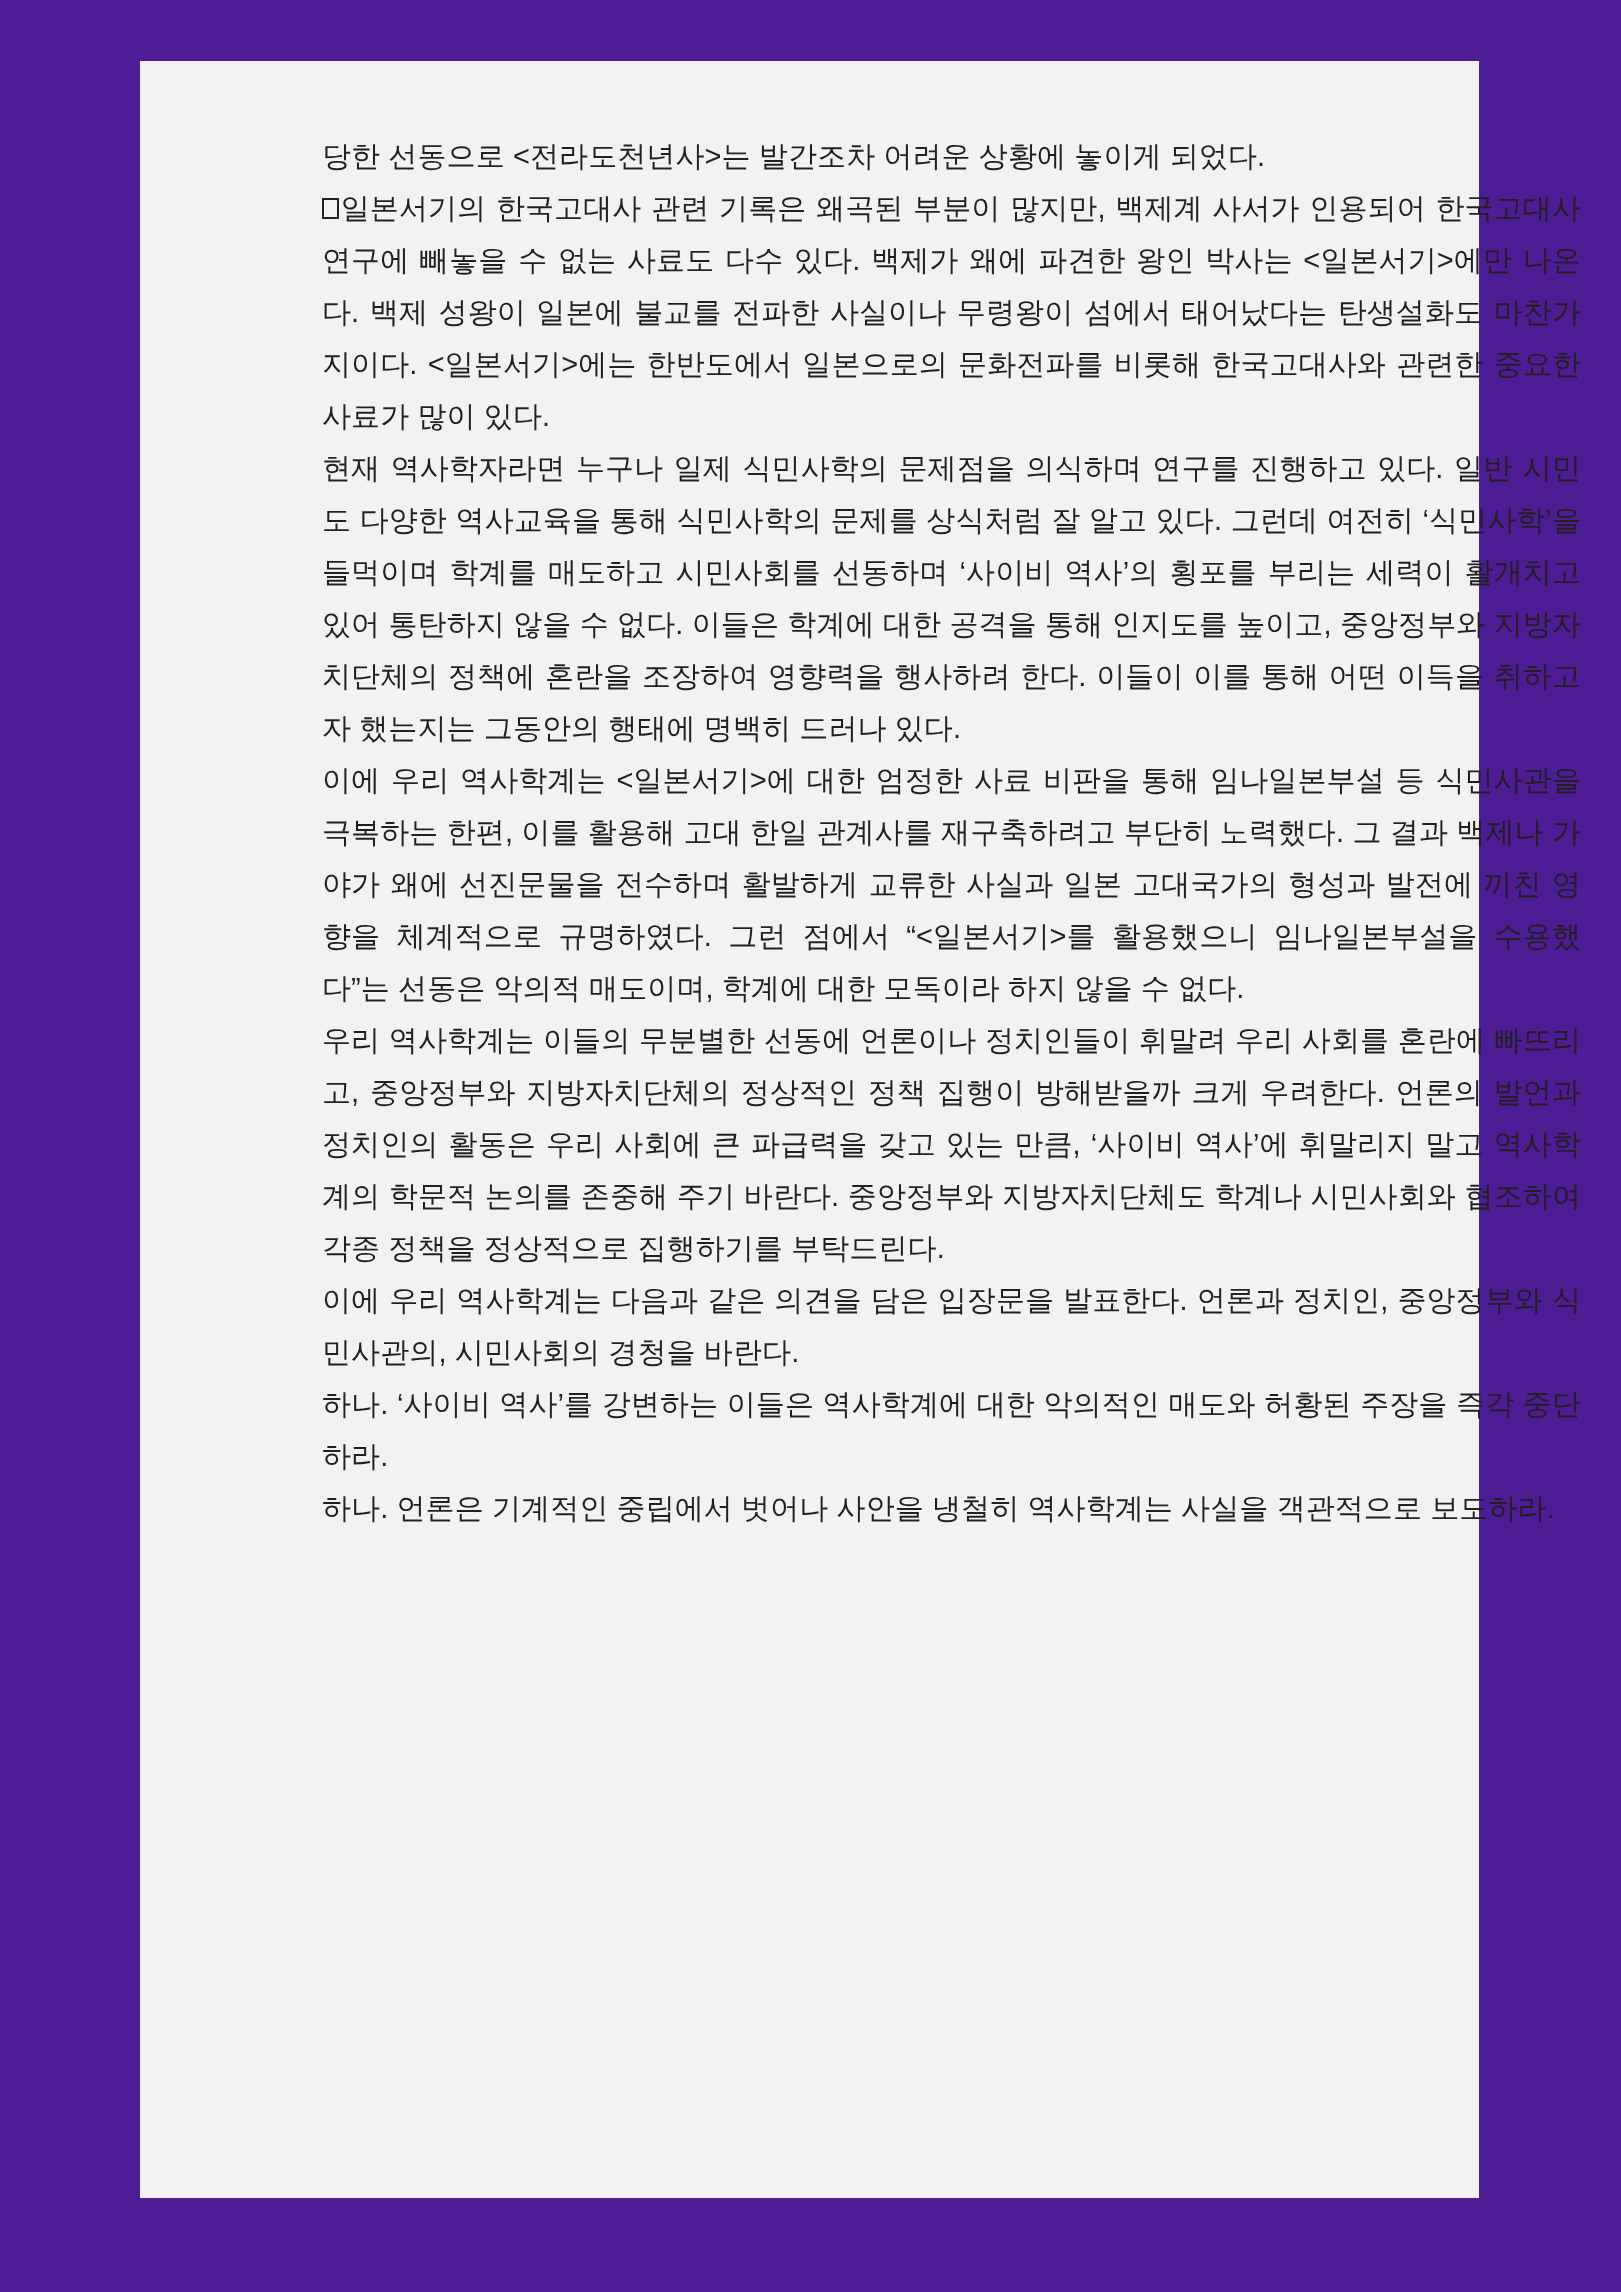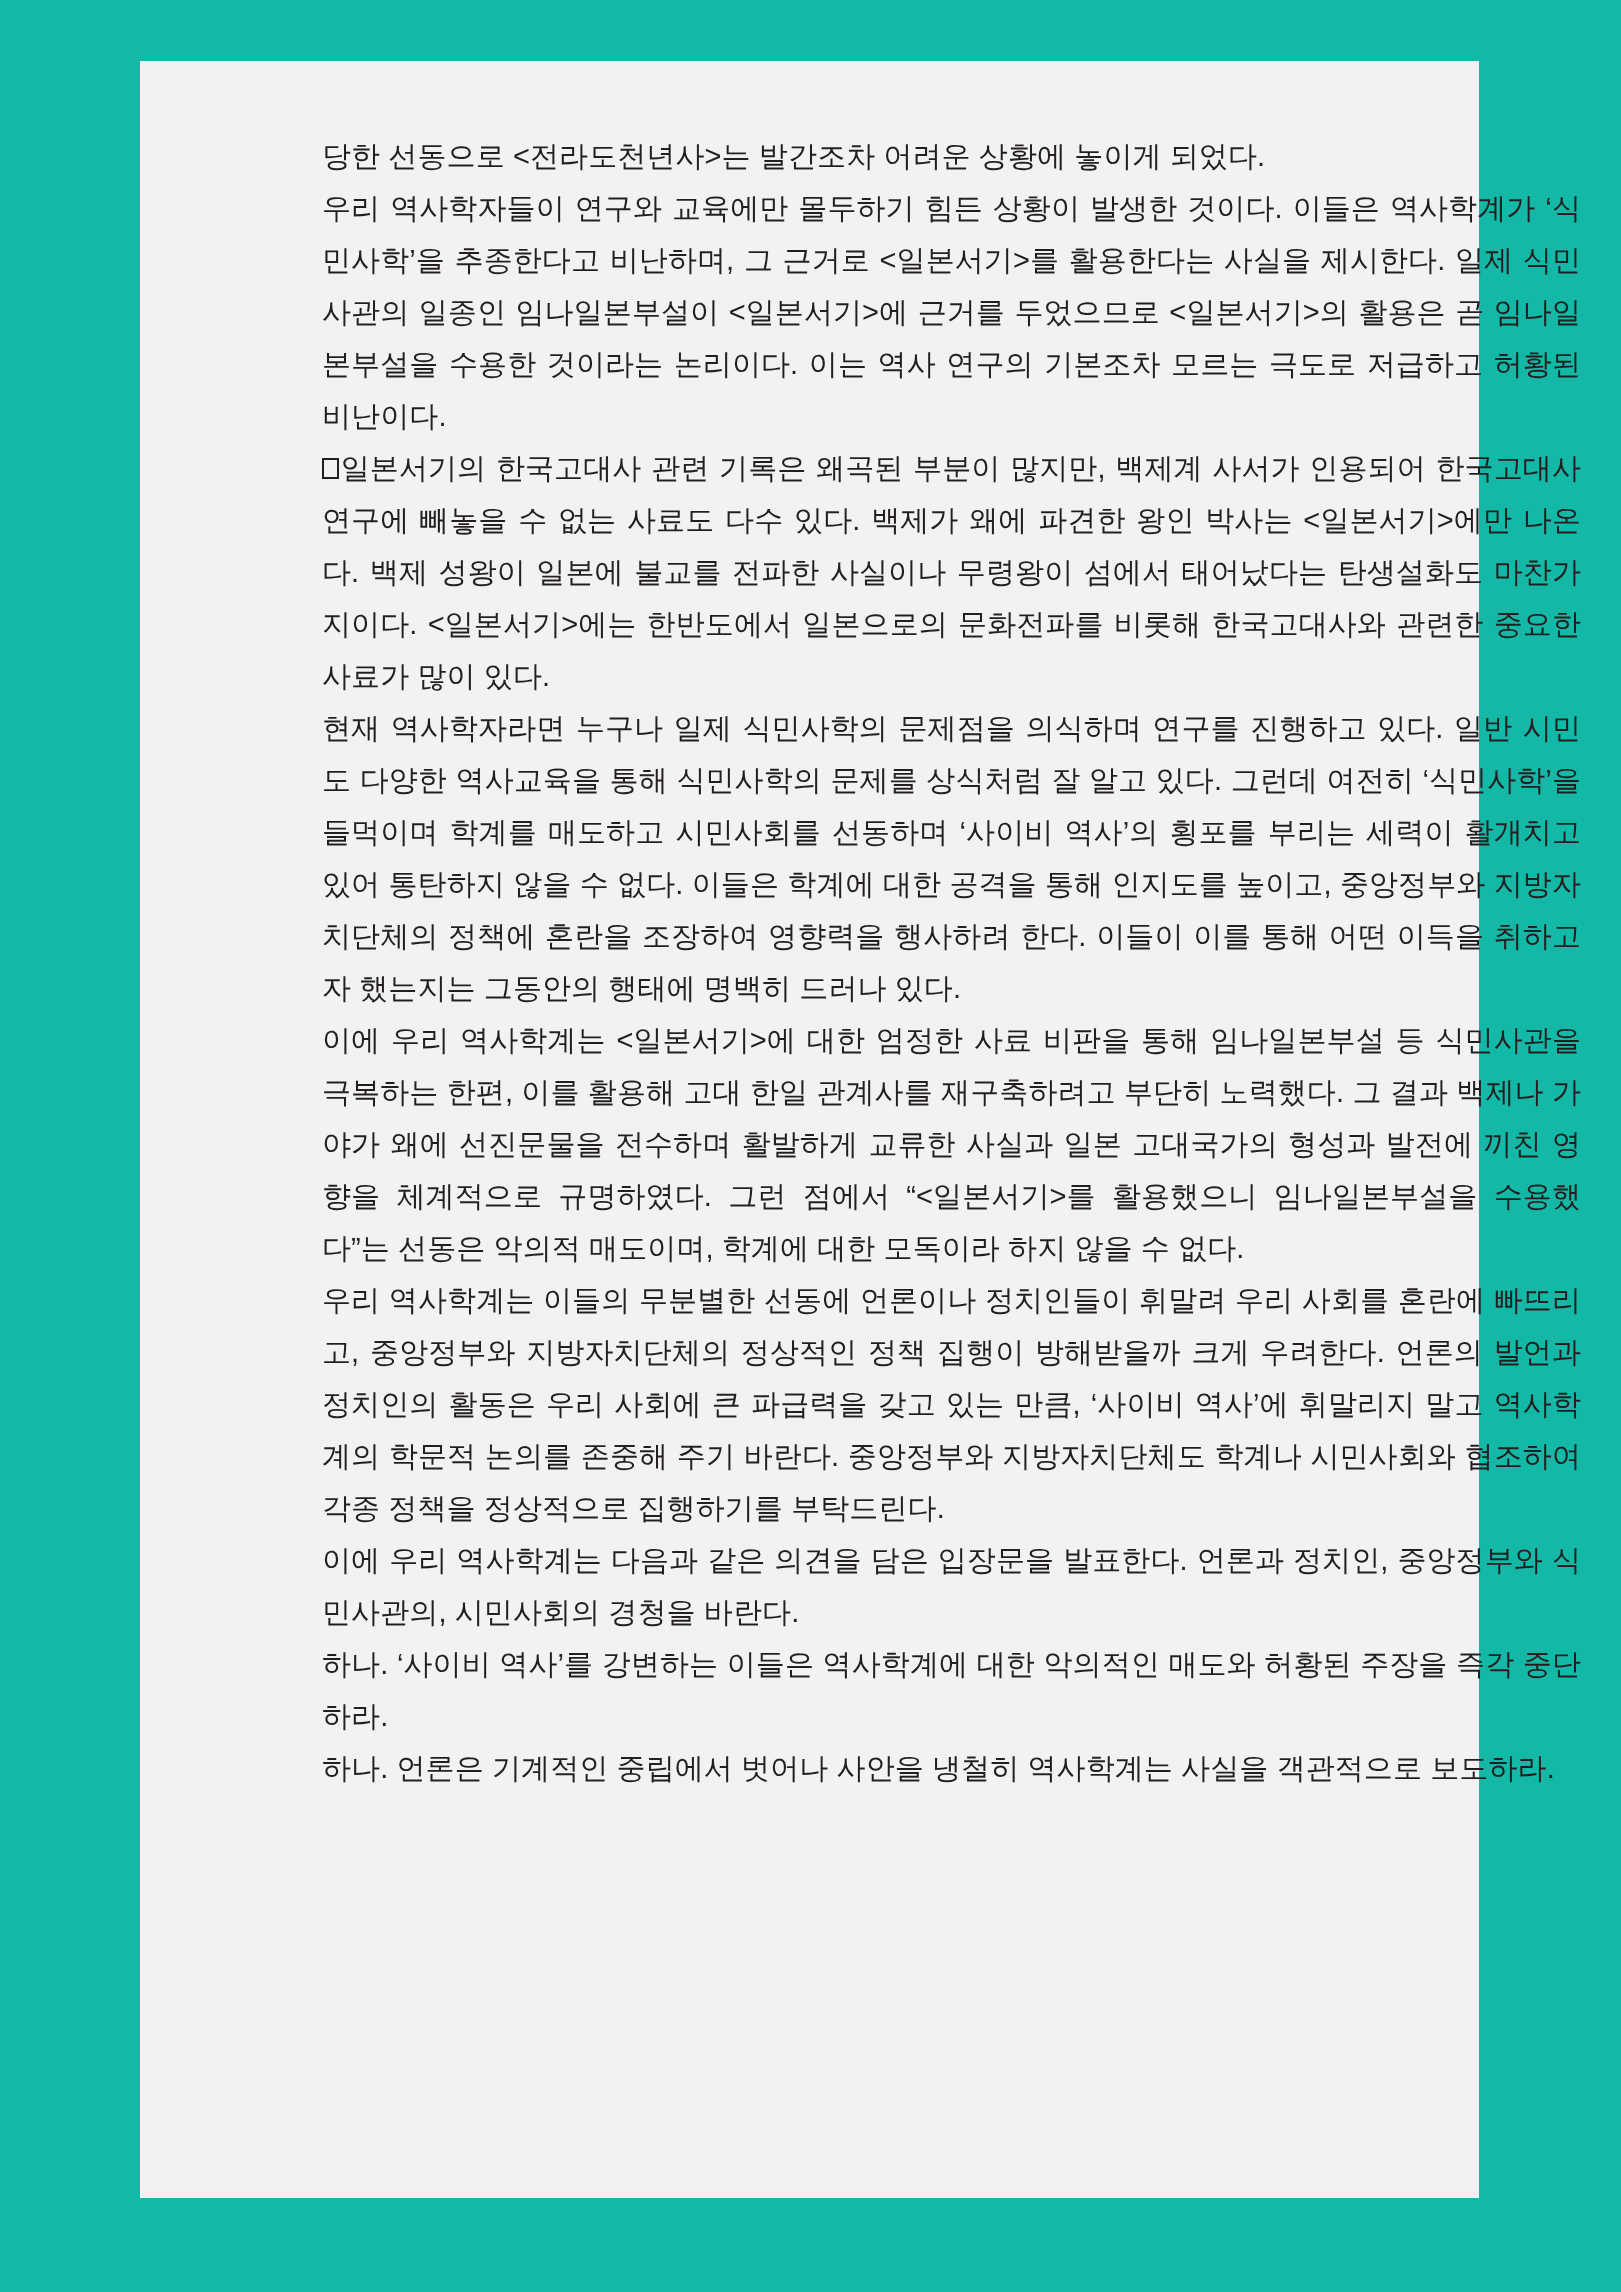--- a/index.html
+++ b/index.html
@@ -9,21 +9,21 @@
   }
   body {
     width: 1621px;
     height: 2293px;
     font-family: "Liberation Sans", "DejaVu Sans", sans-serif;
   }
   .page {
     position: relative;
     width: 1621px;
     height: 2293px;
-    background: #14b8a6;
+    background: #4c1d95;
     box-sizing: border-box;
   }
   .sheet {
     position: absolute;
     left: 140px;
     top: 61px;
     width: 1339px;
     height: 2137px;
     background: #f2f2f2;
     box-sizing: border-box;
@@ -62,21 +62,20 @@
 </style>
 </head>
 <body>
 
 <div class="page">
   <div class="sheet">
     <div class="content">
 
       <p class="para nojust">당한 선동으로 &lt;전라도천년사&gt;는 발간조차 어려운 상황에 놓이게 되었다.</p>
 
-      <p class="para">우리 역사학자들이 연구와 교육에만 몰두하기 힘든 상황이 발생한 것이다. 이들은 역사학계가 ‘식민사학’을 추종한다고 비난하며, 그 근거로 &lt;일본서기&gt;를 활용한다는 사실을 제시한다. 일제 식민사관의 일종인 임나일본부설이 &lt;일본서기&gt;에 근거를 두었으므로 &lt;일본서기&gt;의 활용은 곧 임나일본부설을 수용한 것이라는 논리이다. 이는 역사 연구의 기본조차 모르는 극도로 저급하고 허황된 비난이다.</p>
 
       <p class="para"><span class="box-marker"></span><span>일본서기의 한국고대사 관련 기록은 왜곡된 부분이 많지만, 백제계 사서가 인용되어 한국고대사 연구에 빼놓을 수 없는 사료도 다수 있다. 백제가 왜에 파견한 왕인 박사는 &lt;일본서기&gt;에만 나온다. 백제 성왕이 일본에 불교를 전파한 사실이나 무령왕이 섬에서 태어났다는 탄생설화도 마찬가지이다. &lt;일본서기&gt;에는 한반도에서 일본으로의 문화전파를 비롯해 한국고대사와 관련한 중요한 사료가 많이 있다.</span></p>
 
       <p class="para">현재 역사학자라면 누구나 일제 식민사학의 문제점을 의식하며 연구를 진행하고 있다. 일반 시민도 다양한 역사교육을 통해 식민사학의 문제를 상식처럼 잘 알고 있다. 그런데 여전히 ‘식민사학’을 들먹이며 학계를 매도하고 시민사회를 선동하며 ‘사이비 역사’의 횡포를 부리는 세력이 활개치고 있어 통탄하지 않을 수 없다. 이들은 학계에 대한 공격을 통해 인지도를 높이고, 중앙정부와 지방자치단체의 정책에 혼란을 조장하여 영향력을 행사하려 한다. 이들이 이를 통해 어떤 이득을 취하고자 했는지는 그동안의 행태에 명백히 드러나 있다.</p>
 
       <p class="para">이에 우리 역사학계는 &lt;일본서기&gt;에 대한 엄정한 사료 비판을 통해 임나일본부설 등 식민사관을 극복하는 한편, 이를 활용해 고대 한일 관계사를 재구축하려고 부단히 노력했다. 그 결과 백제나 가야가 왜에 선진문물을 전수하며 활발하게 교류한 사실과 일본 고대국가의 형성과 발전에 끼친 영향을 체계적으로 규명하였다. 그런 점에서 “&lt;일본서기&gt;를 활용했으니 임나일본부설을 수용했다”는 선동은 악의적 매도이며, 학계에 대한 모독이라 하지 않을 수 없다.</p>
 
       <p class="para">우리 역사학계는 이들의 무분별한 선동에 언론이나 정치인들이 휘말려 우리 사회를 혼란에 빠뜨리고, 중앙정부와 지방자치단체의 정상적인 정책 집행이 방해받을까 크게 우려한다. 언론의 발언과 정치인의 활동은 우리 사회에 큰 파급력을 갖고 있는 만큼, ‘사이비 역사’에 휘말리지 말고 역사학계의 학문적 논의를 존중해 주기 바란다. 중앙정부와 지방자치단체도 학계나 시민사회와 협조하여 각종 정책을 정상적으로 집행하기를 부탁드린다.</p>
 
       <p class="para">이에 우리 역사학계는 다음과 같은 의견을 담은 입장문을 발표한다. 언론과 정치인, 중앙정부와 식민사관의, 시민사회의 경청을 바란다.</p>

